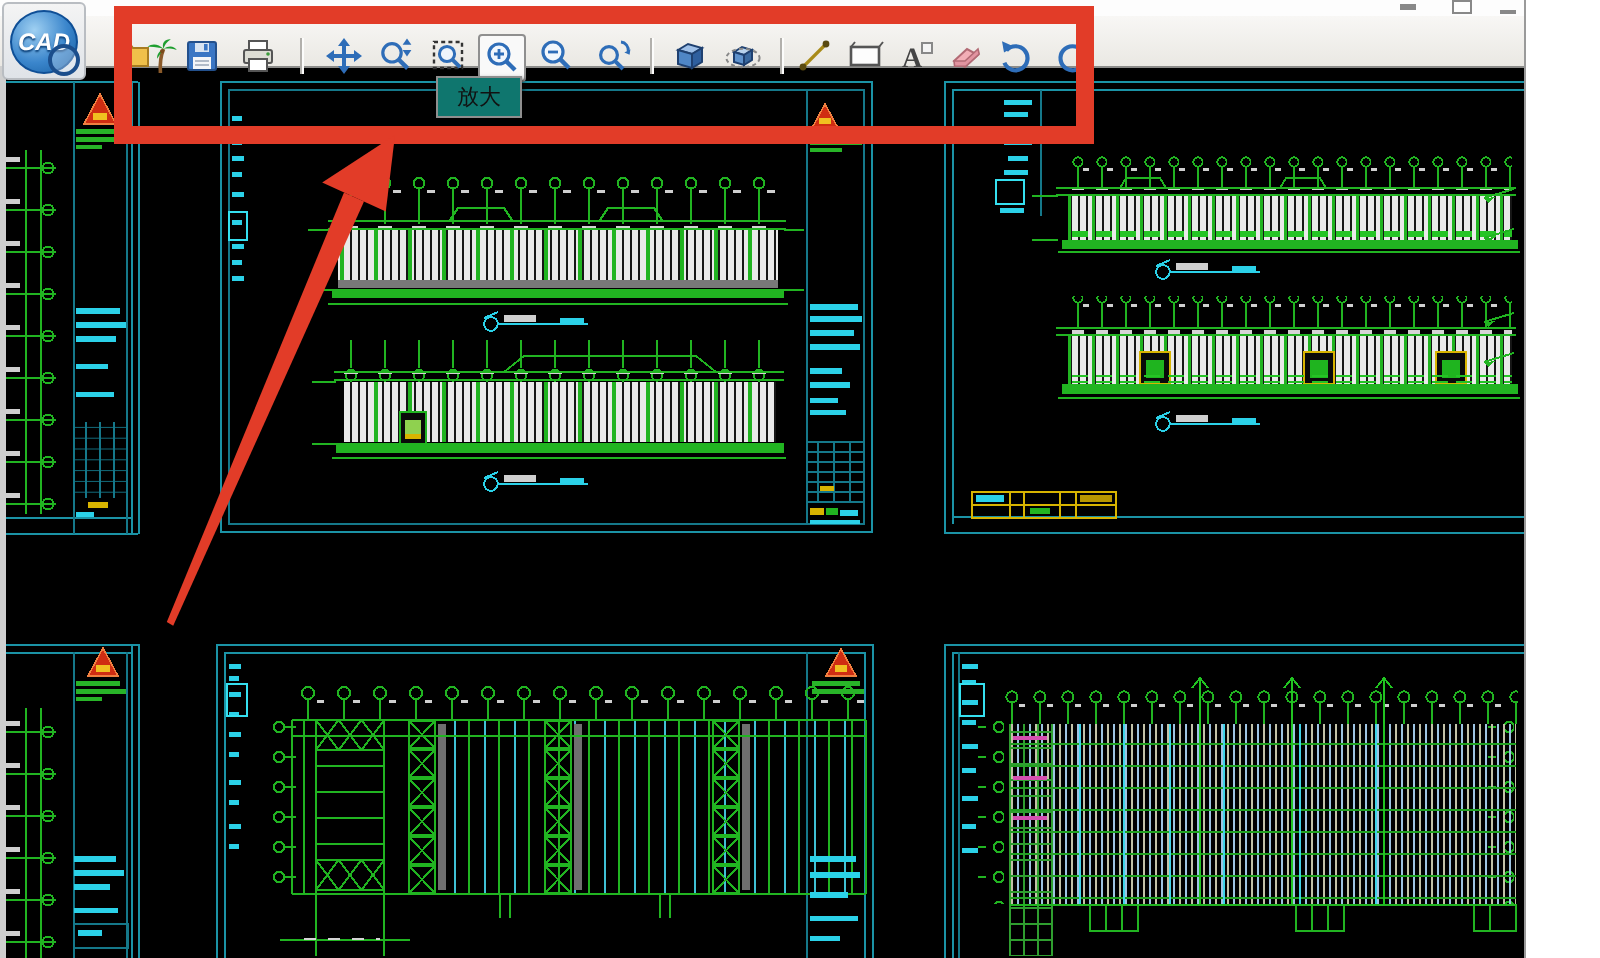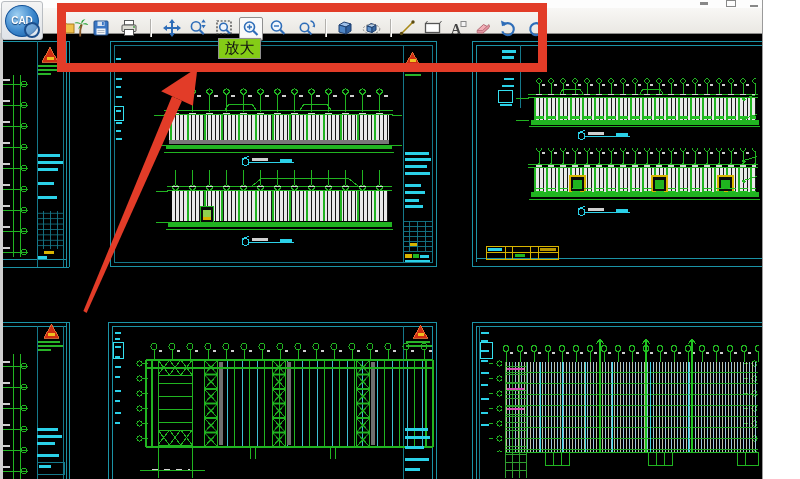--- a/index.html
+++ b/index.html
@@ -18,30 +18,30 @@
         align-items:center;justify-content:center;z-index:13;}
   .tbtn.pressed{border:1px solid #8f8f8f;border-radius:2px;background:#f9f9f9;}
   .tsep{position:absolute;top:11px;width:0;height:18px;border-left:1px solid #b2b0ac;
         border-right:1px solid #fcfcfb;z-index:13;}
   #app-logo{left:1px;top:1px;width:40px;height:37px;z-index:30;
             background:linear-gradient(#f4f4f4,#dfe3e8);border:1px solid #b9bdc2;border-radius:3px;
             display:flex;align-items:center;justify-content:center;}
   #app-logo .ball{width:32px;height:30px;border-radius:50%;
             background:radial-gradient(circle at 35% 30%,#9fd0f2,#3b86cc 55%,#135a9e);
             border:1px solid #0f4f96;display:flex;align-items:center;justify-content:center;position:relative;}
-  #app-logo .ball span{color:#fff;font-size:10px;font-weight:bold;
+  #app-logo .ball span{color:#fff;font-size:12px;font-weight:bold;font-style:italic;
             letter-spacing:0;text-shadow:0 1px 1px #0a3f78;}
   #app-logo .lens{position:absolute;right:-2px;bottom:-2px;width:12px;height:12px;border-radius:50%;
             border:2px solid #1b4e8c;background:rgba(220,235,250,.35);}
   #red-box{left:57px;top:3px;width:490px;height:69px;border:9px solid #e23c28;z-index:40;
            box-sizing:border-box;}
   #arrow-svg{left:0;top:0;width:800px;height:479px;z-index:50;pointer-events:none;}
-  #tooltip{left:218px;top:38px;width:41px;height:19px;background:#84cc16;border:1px solid #8f8f8f;
+  #tooltip{left:218px;top:38px;width:41px;height:19px;background:#0f766e;border:1px solid #8f8f8f;
            z-index:35;display:flex;align-items:center;justify-content:center;
-           font-size:15px;color:#111;box-shadow:1px 1px 2px rgba(0,0,0,.5);}
+           font-size:11px;color:#111;box-shadow:1px 1px 2px rgba(0,0,0,.5);}
   .wctl{position:absolute;top:0;z-index:11;background:#888;}
   #cad-svg{left:3px;top:33px;z-index:2;}
 </style>
 </head>
 <body>
 
 <div id="stage">
 
   <div class="abs" id="canvas-bg"></div>
 

